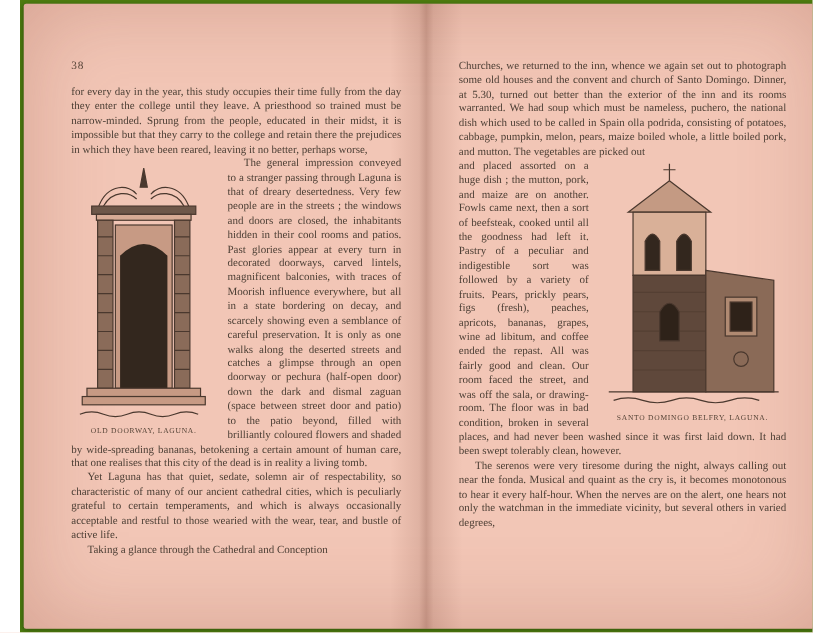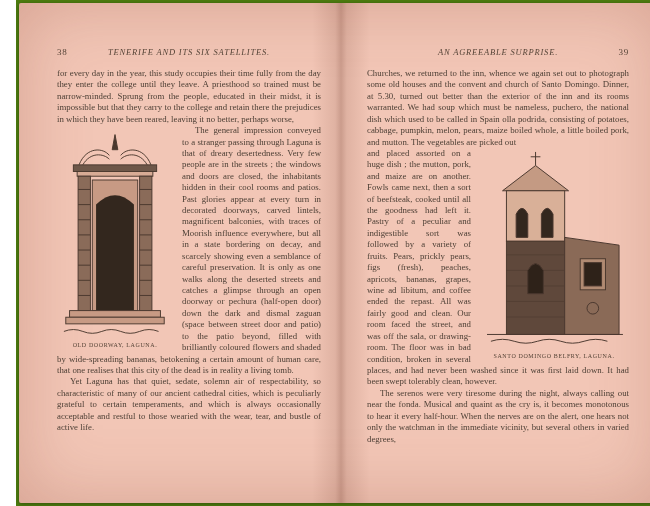--- a/index.html
+++ b/index.html
@@ -32,21 +32,20 @@
 </style>
 </head>
 <body>
 
 <div class="stage">
   <div class="spread">
 
     <div class="page left">
       <div class="pg-header">
         <span class="pg-num">38</span>
-        <span class="run-title">TENERIFE AND ITS SIX SATELLITES.</span>
         <span class="pg-num"></span>
       </div>
       <div class="body-text">
         <p>for every day in the year, this study occupies their time fully from the day they enter the college until they leave. A priesthood so trained must be narrow-minded. Sprung from the people, educated in their midst, it is impossible but that they carry to the college and retain there the prejudices in which they have been reared, leaving it no better, perhaps worse,</p>
 
         <figure class="fig-left">
           <svg width="112" height="212" viewBox="0 0 112 224">
             <g fill="none" stroke="#4a382e" stroke-width="1">
               <path d="M56 8 L53 24 L59 24 Z" fill="#4a382e"></path>
               <path d="M18 40 C26 20 44 22 50 30"></path>
@@ -64,29 +63,25 @@
               <rect x="8" y="194" width="96" height="7" fill="#c79a84"></rect>
               <rect x="4" y="201" width="104" height="7" fill="#c79a84"></rect>
               <path d="M2 216 q10 -4 20 0 q10 4 20 0 q10 -4 20 0 q10 4 20 0 q10 -4 20 0"></path>
             </g>
           </svg>
           <figcaption>OLD DOORWAY, LAGUNA.</figcaption>
         </figure>
 
         <p class="indent">The general impression conveyed to a stranger passing through Laguna is that of dreary desertedness. Very few people are in the streets ; the windows and doors are closed, the inhabitants hidden in their cool rooms and patios. Past glories appear at every turn in decorated doorways, carved lintels, magnificent balconies, with traces of Moorish influence everywhere, but all in a state bordering on decay, and scarcely showing even a semblance of careful preservation. It is only as one walks along the deserted streets and catches a glimpse through an open doorway or pechura (half-open door) down the dark and dismal zaguan (space between street door and patio) to the patio beyond, filled with brilliantly coloured flowers and shaded by wide-spreading bananas, betokening a certain amount of human care, that one realises that this city of the dead is in reality a living tomb.</p>
         <p class="indent">Yet Laguna has that quiet, sedate, solemn air of respectability, so characteristic of many of our ancient cathedral cities, which is peculiarly grateful to certain temperaments, and which is always occasionally acceptable and restful to those wearied with the wear, tear, and bustle of active life.</p>
+        <p class="indent">Taking a glance through the Cathedral and Conception</p>
       </div>
     </div>
 
     <div class="page right">
-      <div class="pg-header">
-        <span class="pg-num"></span>
-        <span class="run-title">AN AGREEABLE SURPRISE.</span>
-        <span class="pg-num">39</span>
-      </div>
       <div class="body-text">
         <p>Churches, we returned to the inn, whence we again set out to photograph some old houses and the convent and church of Santo Domingo. Dinner, at 5.30, turned out better than the exterior of the inn and its rooms warranted. We had soup which must be nameless, puchero, the national dish which used to be called in Spain olla podrida, consisting of potatoes, cabbage, pumpkin, melon, pears, maize boiled whole, a little boiled pork, and mutton. The vegetables are picked out</p>
 
         <figure class="fig-right">
           <svg width="148" height="200" viewBox="0 0 150 206">
             <g fill="none" stroke="#4a382e" stroke-width="1">
               <path d="M56 2 v14 M51 7 h10"></path>
               <path d="M22 42 L56 16 L90 42 Z" fill="#c49a83"></path>
               <rect x="26" y="42" width="60" height="52" fill="#d9b098"></rect>
               <path d="M36 90 v-24 q6 -12 12 0 v24 Z" fill="#33271e"></path>

